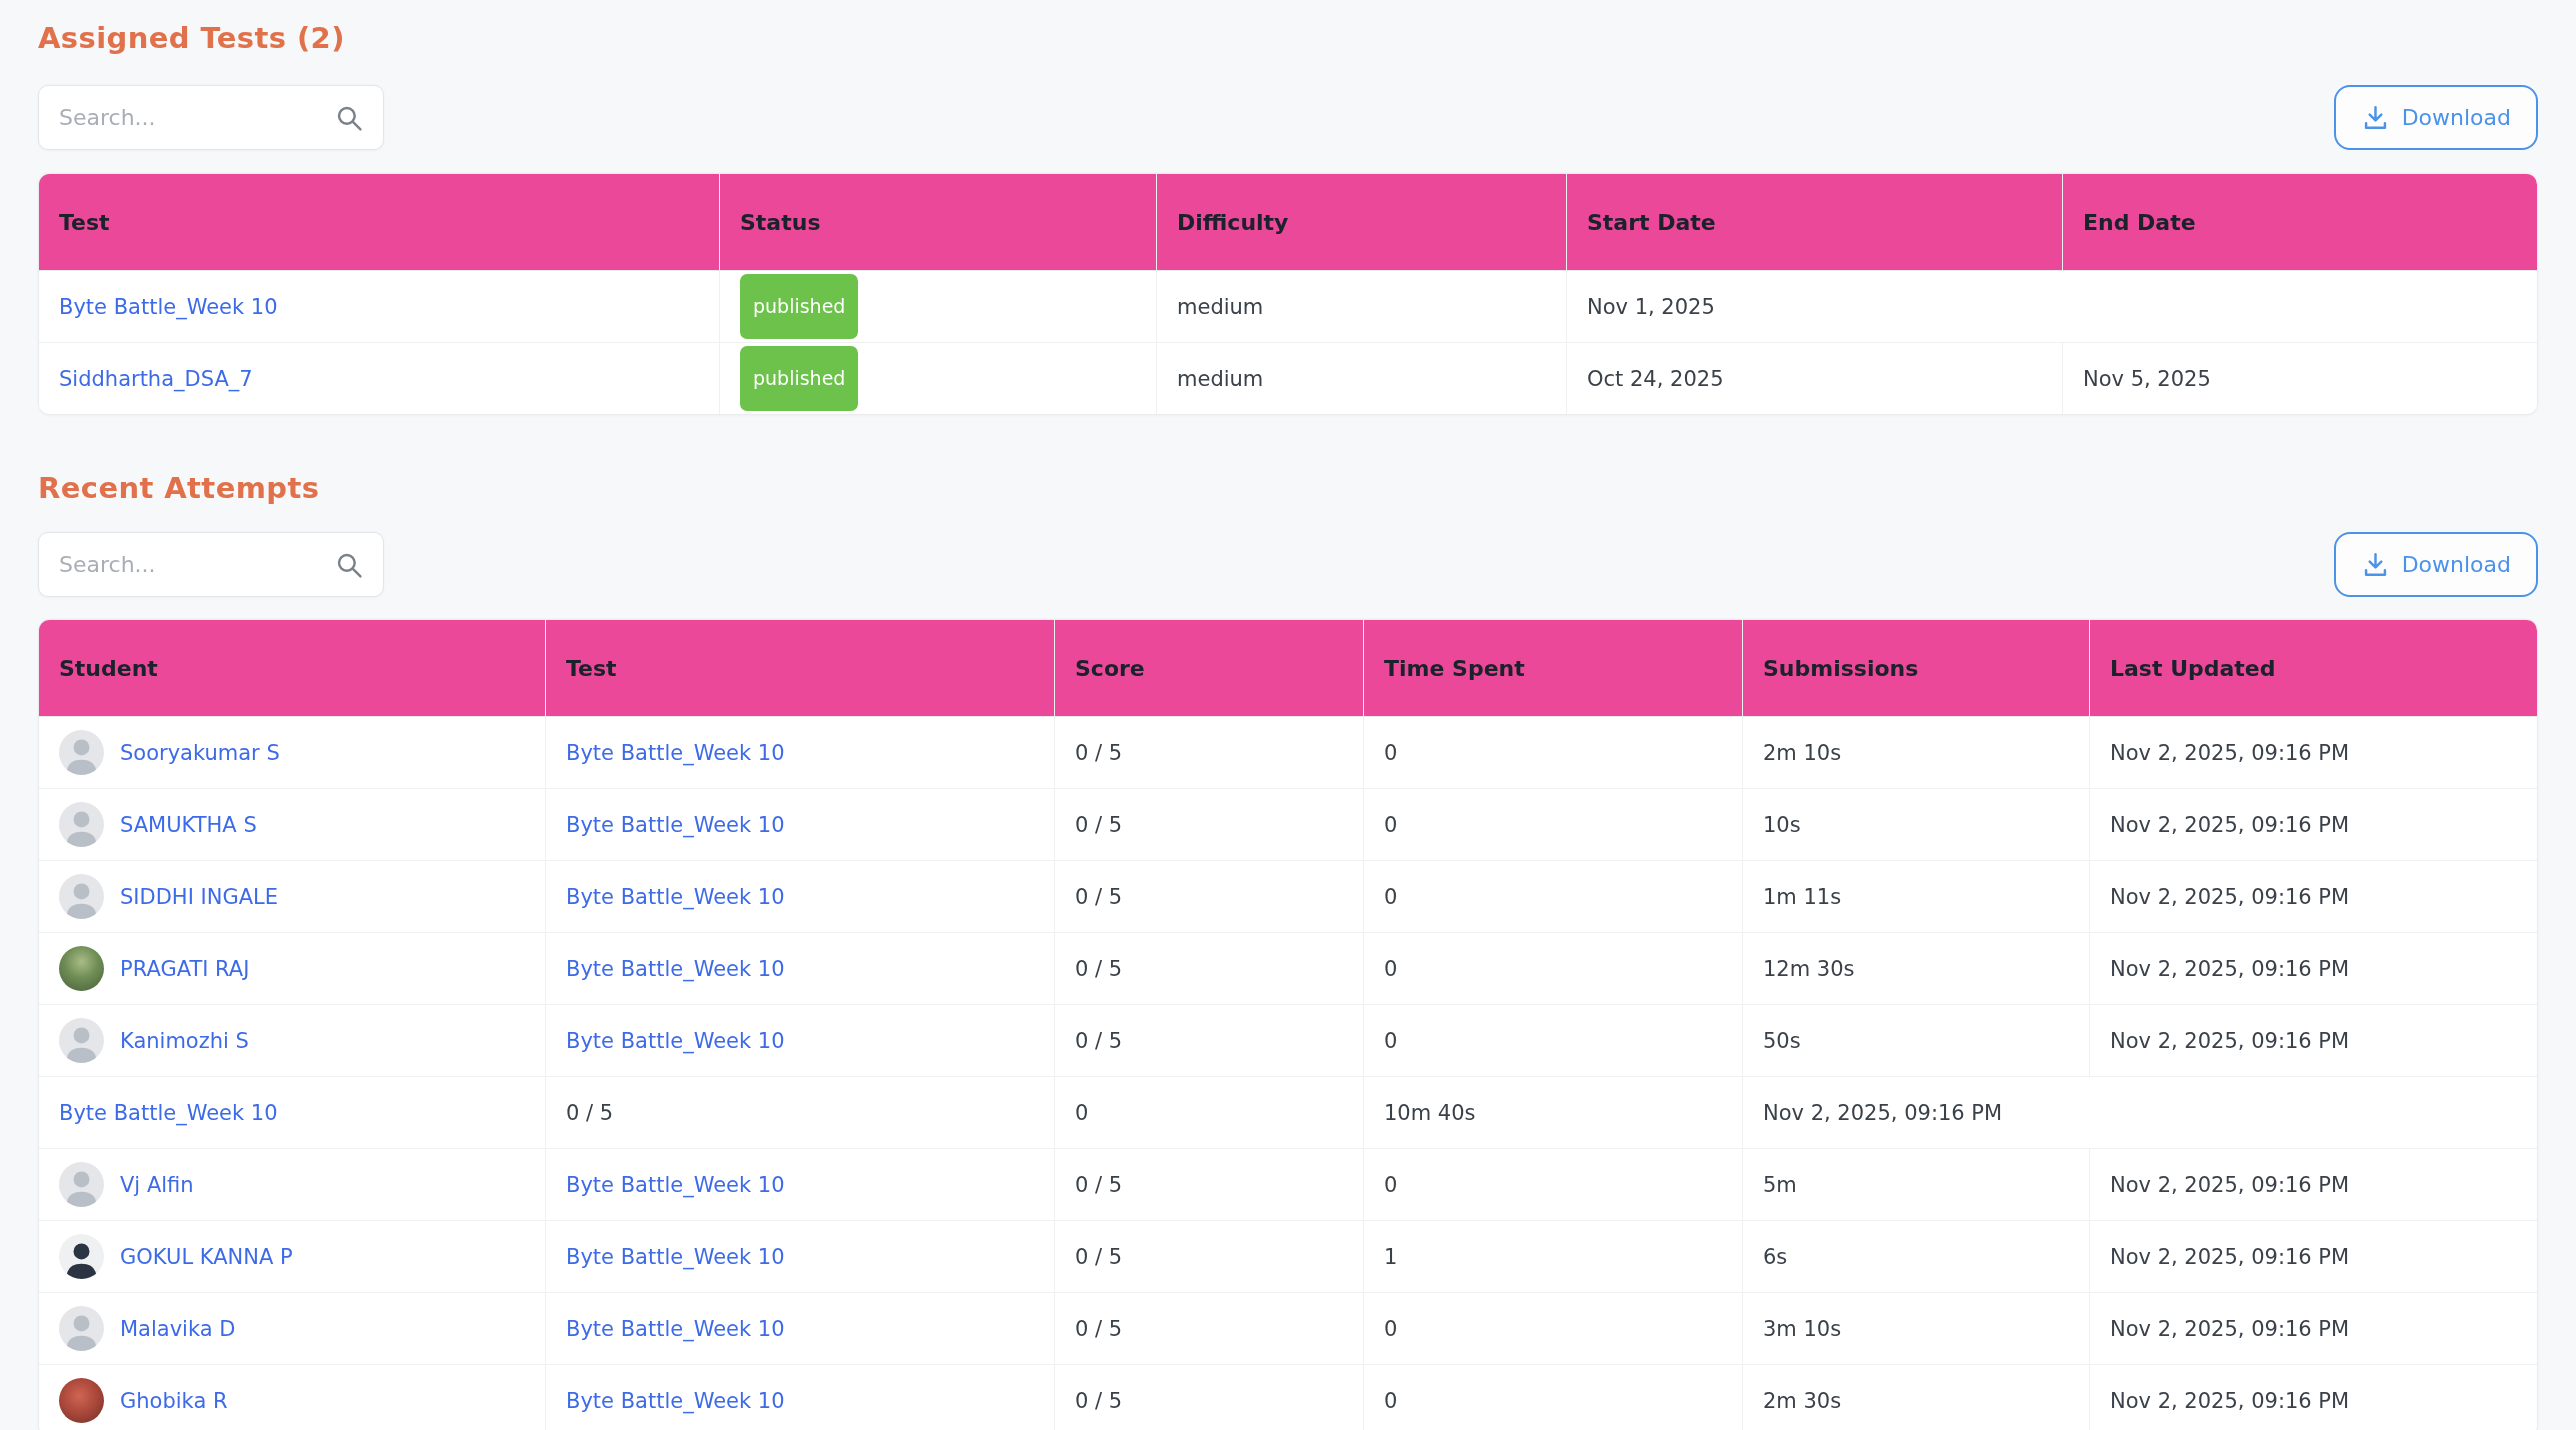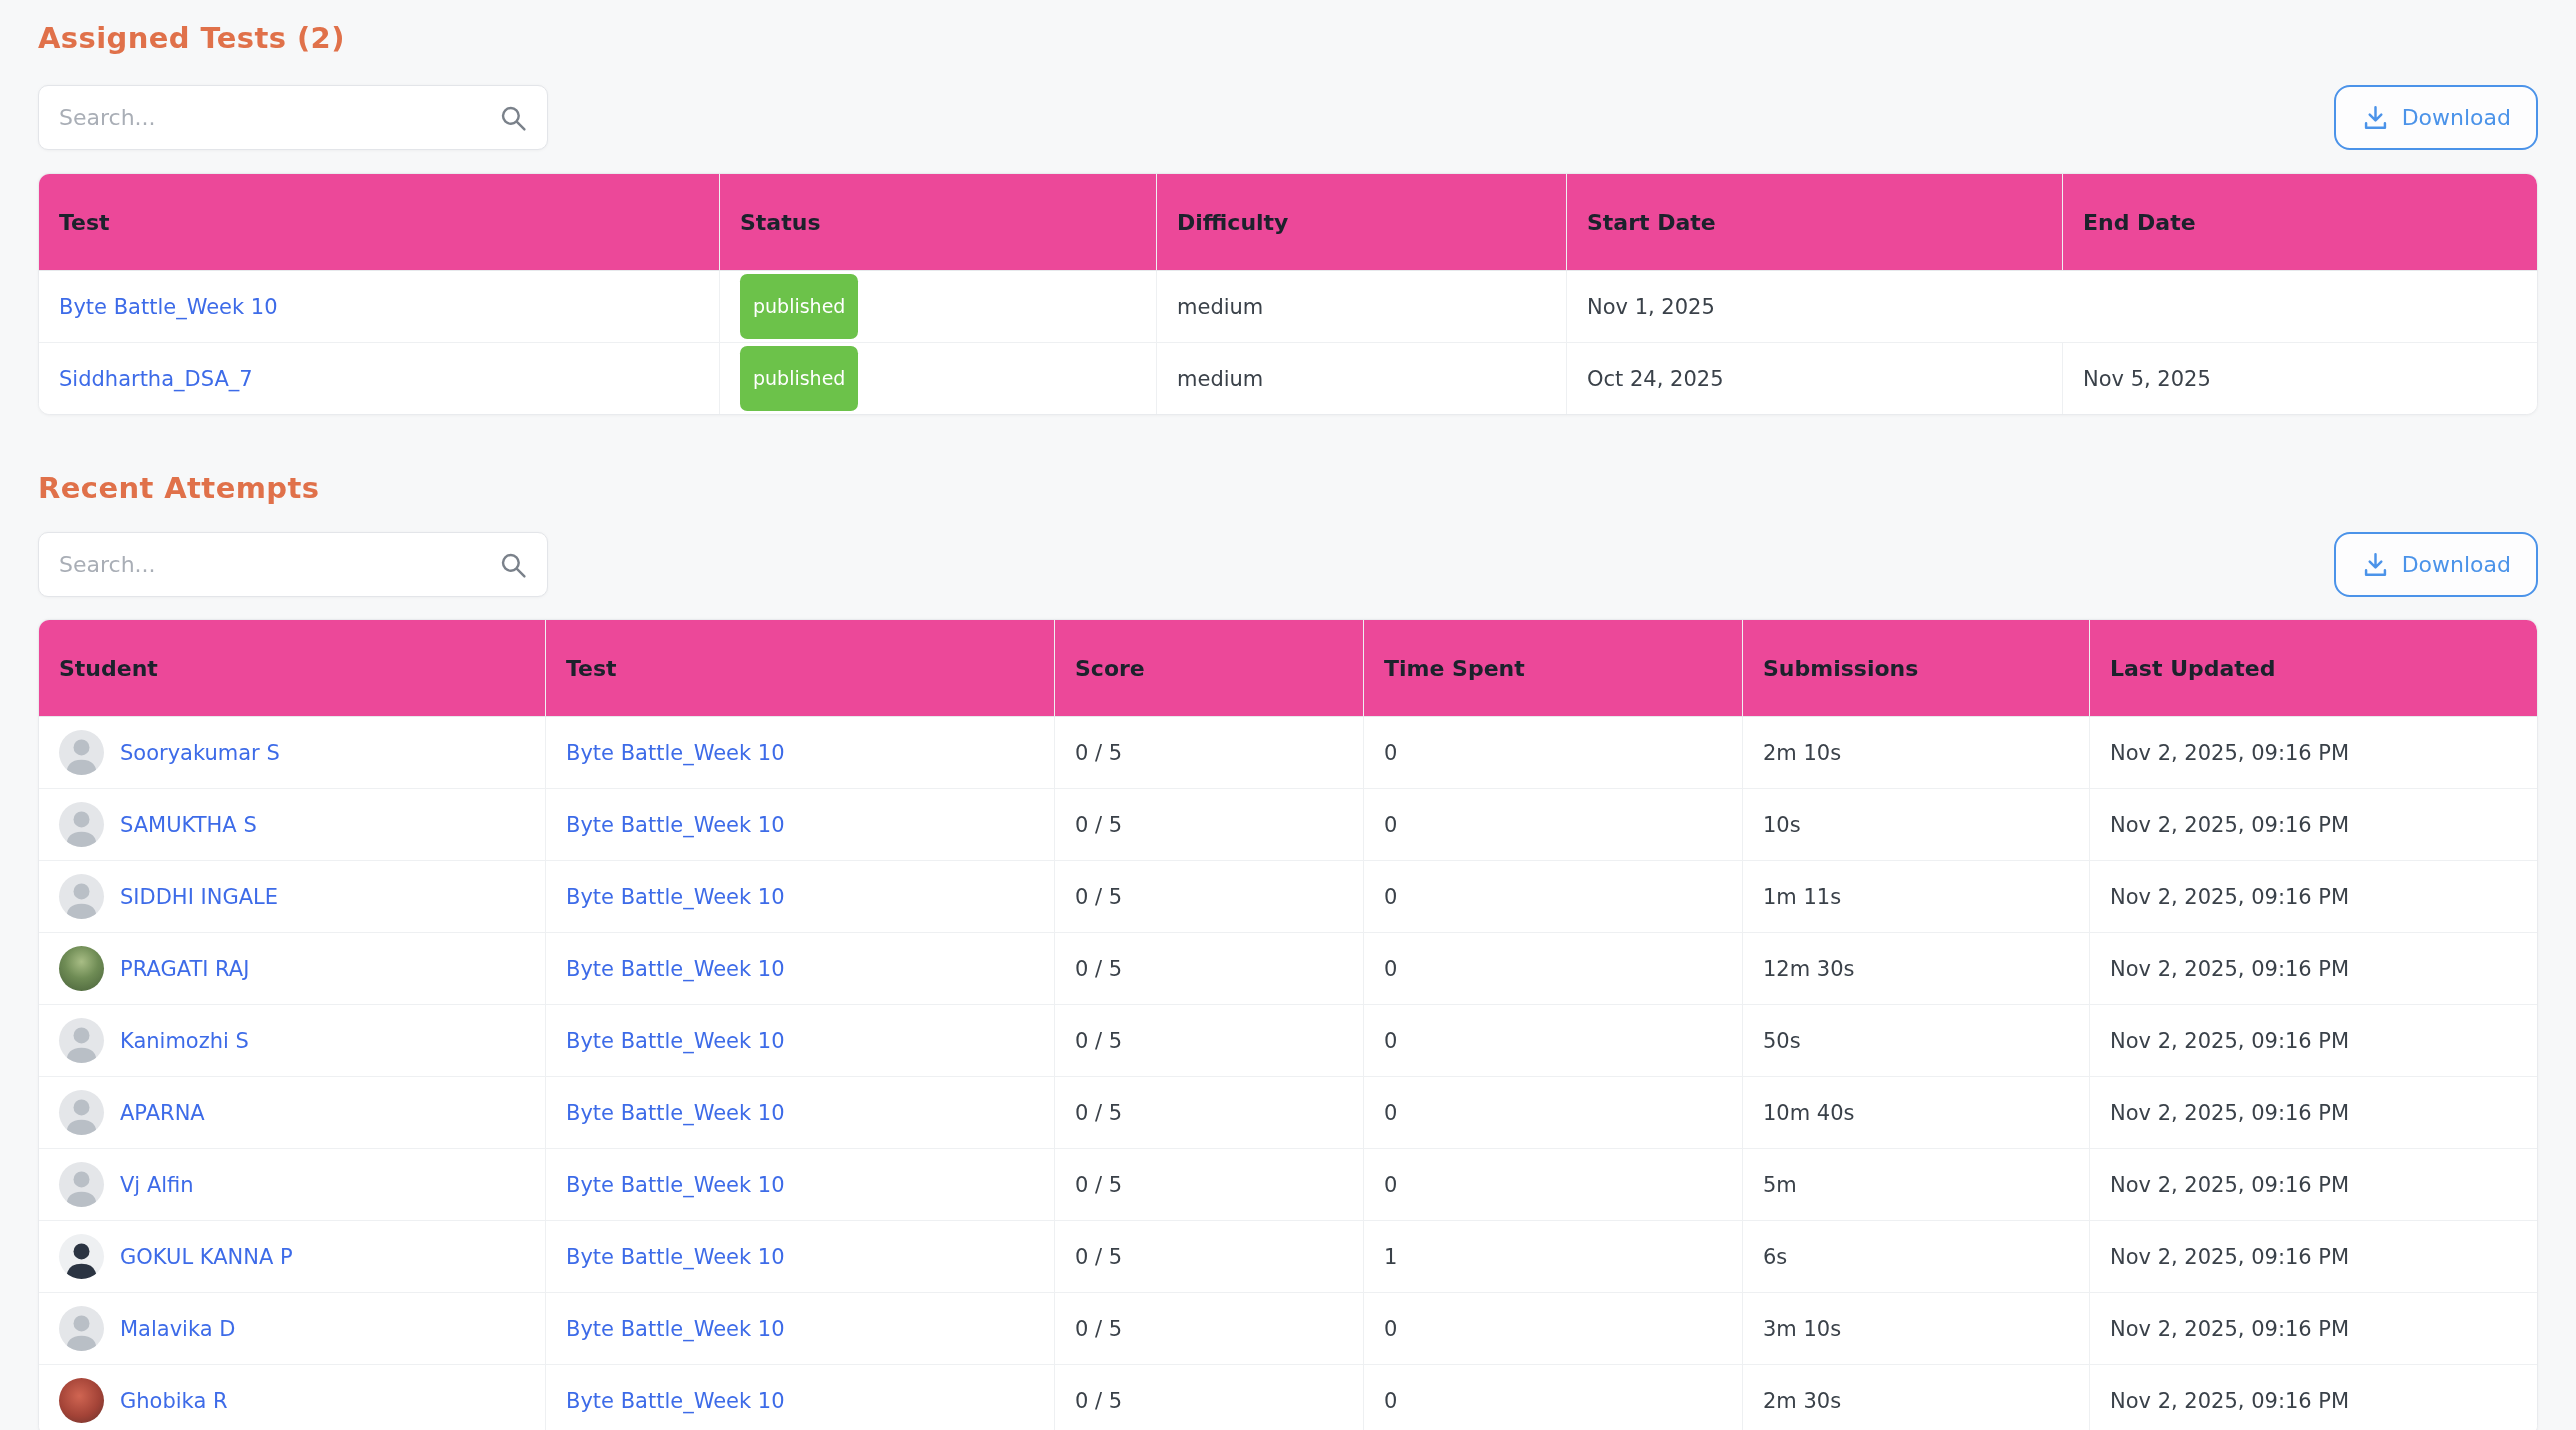--- a/index.html
+++ b/index.html
@@ -25,21 +25,21 @@
     display: flex;
     align-items: center;
     justify-content: space-between;
     height: 65px;
     margin-bottom: 23px;
   }
   .toolbar.second { margin-bottom: 22px; }
 
   .search-box {
     position: relative;
-    width: 510px;
+    width: 346px;
     height: 65px;
     background: #ffffff;
     border: 1.4px solid #e3e5e9;
     border-radius: 10px;
     box-shadow: 0 0.7px 2.9px rgba(0,0,0,0.04);
     display: flex;
     align-items: center;
   }
   .search-box input {
     flex: 1;
@@ -352,28 +352,20 @@
               <a class="link">Byte Battle_Week 10</a>
             </div>
           <div class="td">0 / 5</div>
           <div class="td">0</div>
           <div class="td">50s</div>
           <div class="td">Nov 2, 2025, 09:16 PM</div>
         </div>
 
         <div class="tr">
           <div class="td">
-            <span class="avatar avatar--default">
-                <svg viewBox="0 0 62 62">
-                  <use href="#icon-person"></use>
-                </svg>
-              </span>
-            <a class="link">APARNA</a>
-          </div>
-          <div class="td">
               <a class="link">Byte Battle_Week 10</a>
             </div>
           <div class="td">0 / 5</div>
           <div class="td">0</div>
           <div class="td">10m 40s</div>
           <div class="td">Nov 2, 2025, 09:16 PM</div>
         </div>
 
         <div class="tr">
           <div class="td">

